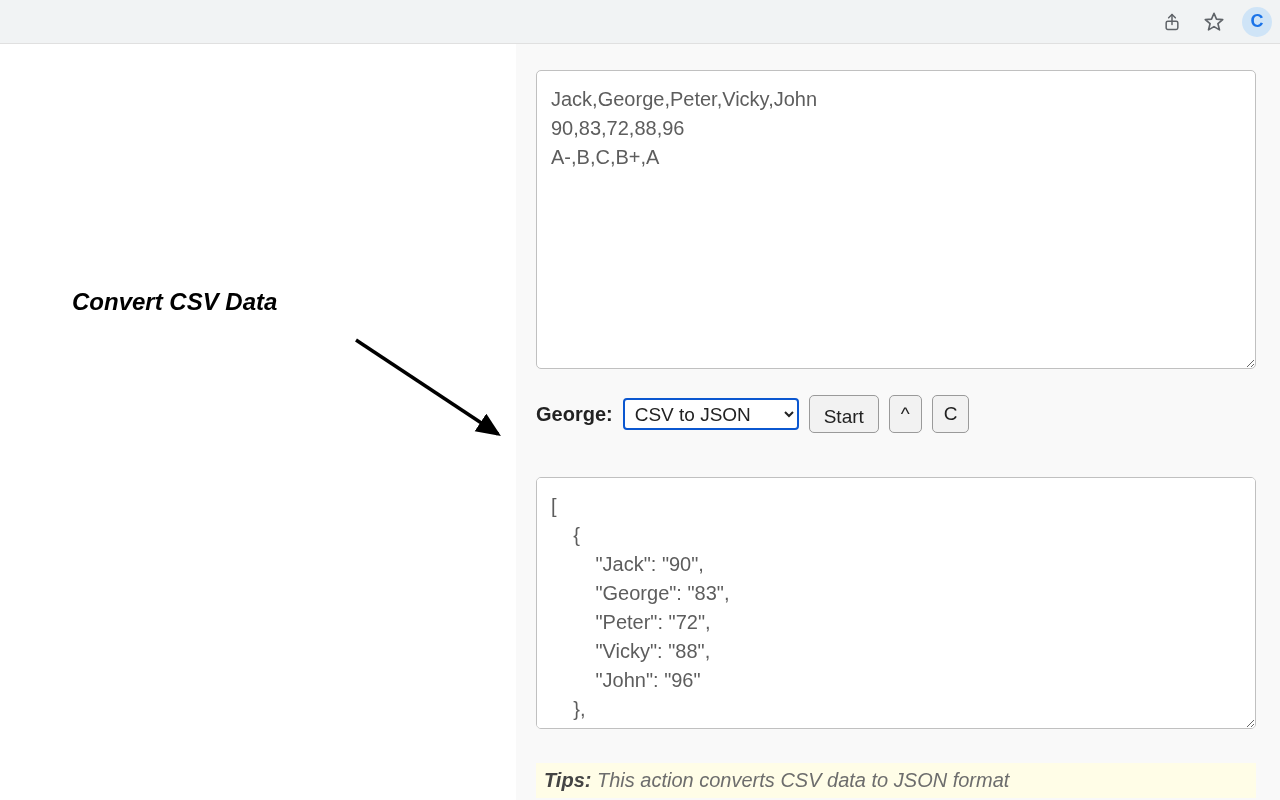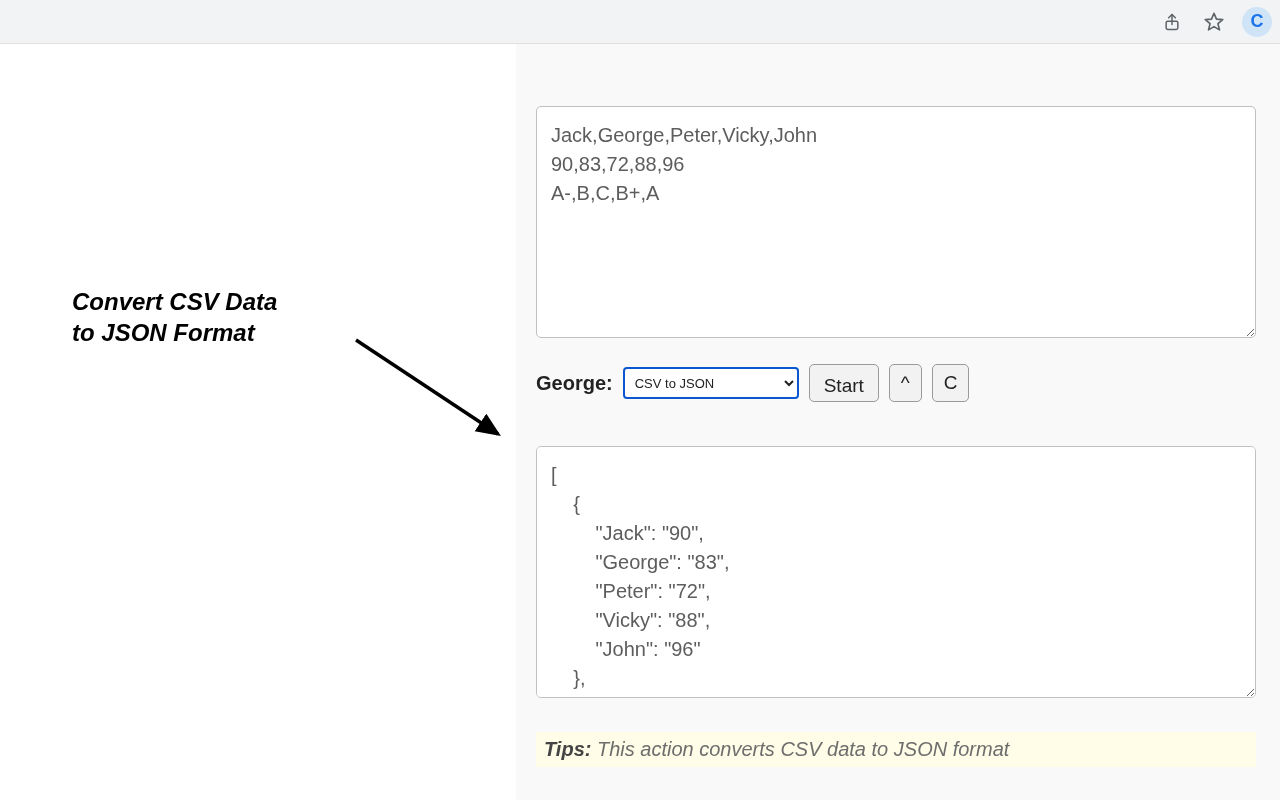--- a/index.html
+++ b/index.html
@@ -83,32 +83,32 @@
     background: #fff;
     font-family: Arial, Helvetica, sans-serif;
     font-size: 20px;
     color: #5d5d5d;
     padding: 14px 14px;
     line-height: 1.45;
     resize: both;
     overflow: auto;
     white-space: pre;
   }
-  #input-area { height: 232px; margin-top: 36px; }
+  #input-area { height: 299px; }
   #output-area { height: 252px; margin-top: 0; }
   .action-row {
     display: flex;
     align-items: center;
     gap: 10px;
     margin: 22px 0 44px 0;
     font-size: 20px;
   }
   .action-label { font-weight: bold; color: #222; }
   .action-select {
-    font-size: 13px;
+    font-size: 19px;
     padding: 0 6px;
     border: 2px solid #0b57d0;
     border-radius: 4px;
     background: #fff;
     color: #222;
     font-family: inherit;
     height: 32px;
     min-width: 176px;
   }
   .btn {
@@ -153,21 +153,20 @@
       <polygon points="12,2.5 14.7,8.9 21.5,9.4 16.3,13.9 18,20.6 12,17 6,20.6 7.7,13.9 2.5,9.4 9.3,8.9"></polygon>
     </svg>
   </div>
   <div class="ext-badge">C</div>
 </div>
 
 <div class="page">
 
   <div class="annotation">
     <span>Convert CSV Data</span><br>
-    <span>to JSON Format</span>
   </div>
 
   <svg class="arrow" width="170" height="120">
     <defs>
       <marker id="ah" markerWidth="8" markerHeight="8" refX="6" refY="3" orient="auto">
         <polygon points="0,0 7,3 0,6" fill="#000"></polygon>
       </marker>
     </defs>
     <line x1="6" y1="6" x2="148" y2="100" stroke="#000" stroke-width="3.5" marker-end="url(#ah)"></line>
   </svg>

